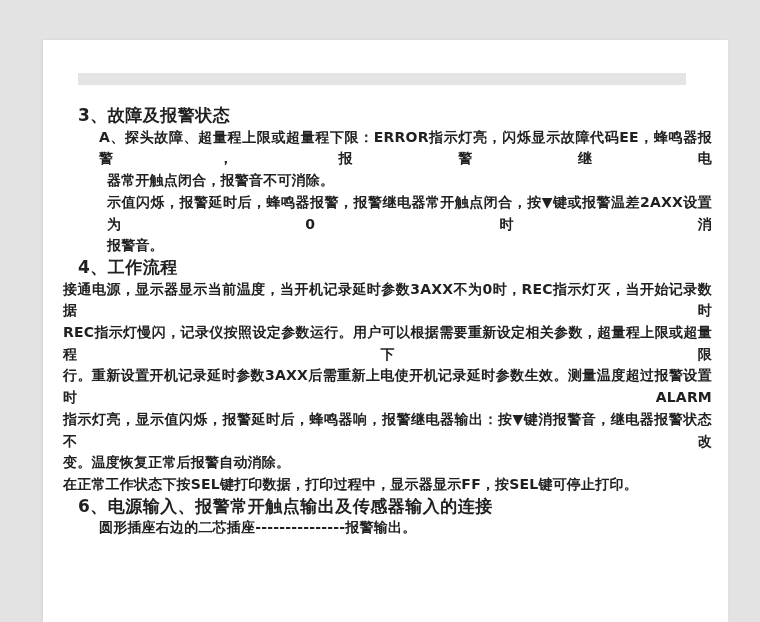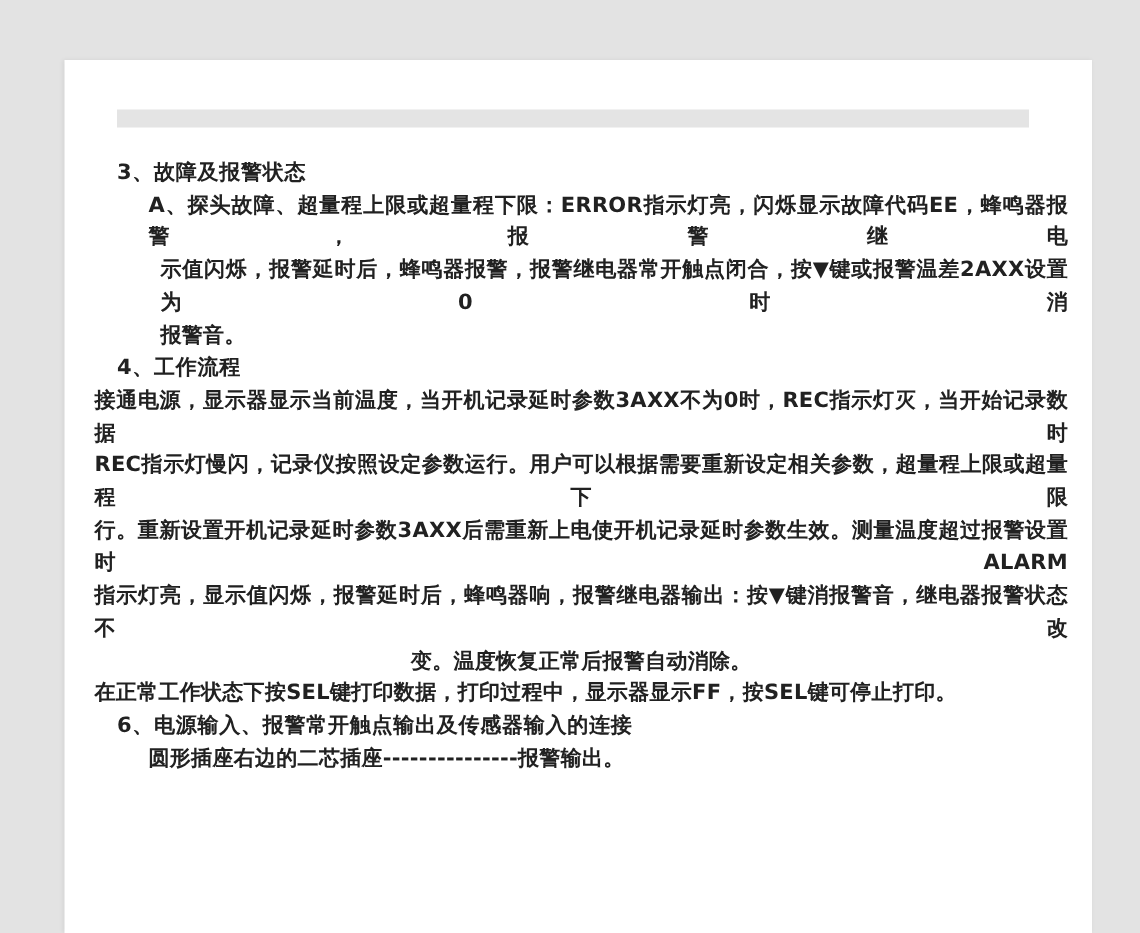--- a/index.html
+++ b/index.html
@@ -23,35 +23,36 @@
     font-size:14px;line-height:21.7px;
     font-weight:600;
     letter-spacing:0.2px;
   }
   .line{white-space:nowrap;}
   .line.fill{
     white-space:normal;
     text-align:justify;
     text-align-last:justify;
   }
-  .heading{font-weight:700;font-size:14px;letter-spacing:0.5px;}
+  .heading{font-weight:700;font-size:17px;letter-spacing:0.5px;}
   .ind-heading{margin-left:15px;}
-  .ind-flush{margin-left:0;text-align:center;}
+  .ind-flush{margin-left:0;}
   .ind-indent{}
   .ind-item{margin-left:36px;}
   .ind-itemwrap{margin-left:44px;}
 </style>
 </head>
 <body style="--bg: #e3e3e3; --paper: #ffffff; --band: #e4e4e4; --ink: #212121;">
 
 <div class="paper">
   <div class="header-band"></div>
   <div class="content">
       <div class="line heading ind-heading">3、故障及报警状态</div>
       <div class="line ind-item fill">A、探头故障、超量程上限或超量程下限：ERROR指示灯亮，闪烁显示故障代码EE，蜂鸣器报警，报警继电</div>
+      <div class="line ind-itemwrap">器常开触点闭合，报警音不可消除。</div>
       <div class="line ind-itemwrap fill">示值闪烁，报警延时后，蜂鸣器报警，报警继电器常开触点闭合，按▼键或报警温差2AXX设置为0时消</div>
       <div class="line ind-itemwrap">报警音。</div>
       <div class="line heading ind-heading">4、工作流程</div>
       <div class="line ind-indent fill">接通电源，显示器显示当前温度，当开机记录延时参数3AXX不为0时，REC指示灯灭，当开始记录数据时</div>
       <div class="line ind-flush fill">REC指示灯慢闪，记录仪按照设定参数运行。用户可以根据需要重新设定相关参数，超量程上限或超量程下限</div>
       <div class="line ind-flush fill">行。重新设置开机记录延时参数3AXX后需重新上电使开机记录延时参数生效。测量温度超过报警设置时ALARM</div>
       <div class="line ind-flush fill">指示灯亮，显示值闪烁，报警延时后，蜂鸣器响，报警继电器输出：按▼键消报警音，继电器报警状态不改</div>
       <div class="line ind-flush">变。温度恢复正常后报警自动消除。</div>
       <div class="line ind-indent">在正常工作状态下按SEL键打印数据，打印过程中，显示器显示FF，按SEL键可停止打印。</div>
       <div class="line heading ind-heading">6、电源输入、报警常开触点输出及传感器输入的连接</div>

